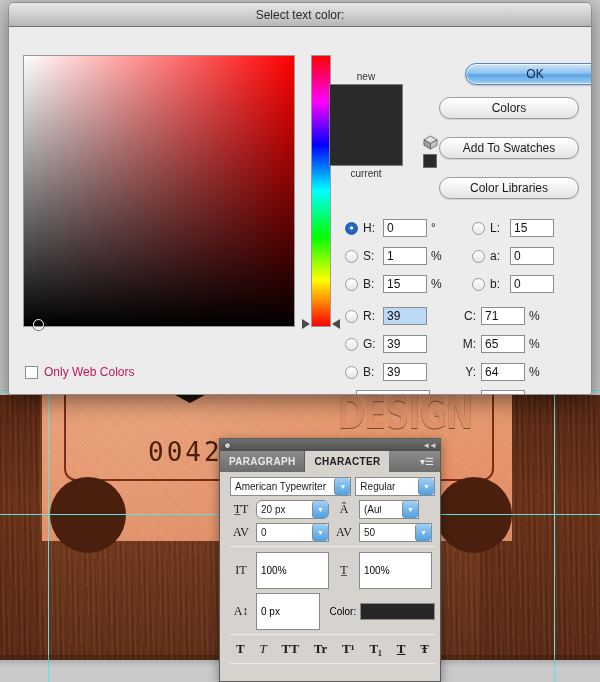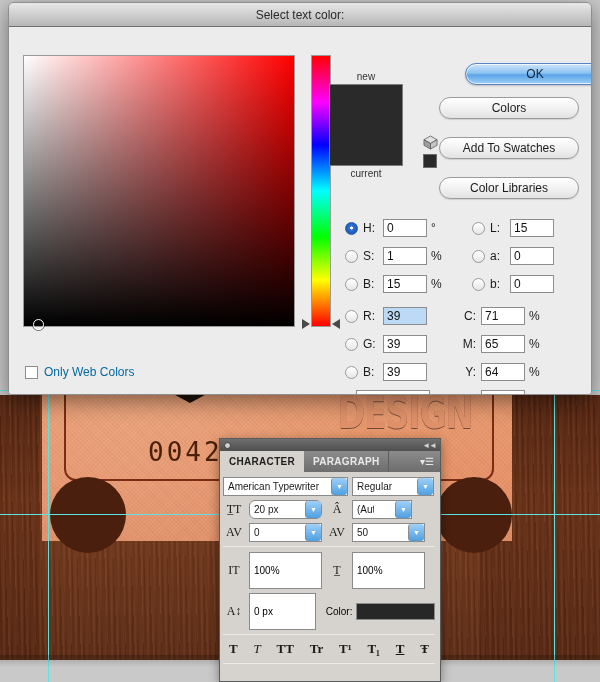--- a/index.html
+++ b/index.html
@@ -191,21 +191,21 @@
   .finput {
     width: 44px; height: 18px; border: 1px solid #8d8d8d; background: #fff;
     font-size: 12px; line-height: 16px; padding: 0 3px; color: #111;
   }
   .finput.sel { background: #bcd9f5; }
   .funit { margin-left: 4px; width: 12px; }
 
   #hex-row { position: absolute; left: 334px; top: 363px; display: flex; align-items: center; font-size: 12px; }
   #hex-input { width: 74px; height: 18px; border: 1px solid #8d8d8d; background: #fff; font-size: 12px; line-height: 16px; padding: 0 3px; margin-left: 6px; }
 
-  #webcolors-row { position: absolute; left: 16px; top: 338px; display: flex; align-items: center; font-size: 12px; color: #0369a1; }
+  #webcolors-row { position: absolute; left: 16px; top: 338px; display: flex; align-items: center; font-size: 12px; color: #be185d; }
   #webcolors-box { width: 13px; height: 13px; border: 1px solid #8d8d8d; background: #fff; margin-right: 6px; }
 
   
   #char-panel {
     position: absolute; left: 219px; top: 438px; width: 222px; height: 244px;
     background: #d6d2cd; border: 1px solid #5a5a5a;
     box-shadow: 0 3px 10px rgba(0,0,0,0.4);
     overflow: hidden;
   }
   #char-grip {
@@ -219,21 +219,21 @@
     background: linear-gradient(180deg, #8b8b8b, #6d6d6d);
   }
   .ctab {
     display: flex; align-items: center; padding: 0 9px;
     font-size: 10px; font-weight: bold; letter-spacing: 0.3px;
   }
   .ctab.active { background: #d6d2cd; color: #1e1e1e; }
   .ctab.inactive { color: #eaeaea; border-right: 1px solid #5d5d5d; }
   #char-menu { margin-left: auto; display: flex; align-items: center; padding-right: 6px; color: #e8e8e8; font-size: 10px; }
 
-  #char-content { padding: 5px 5px 0 3px; }
+  #char-content { padding: 5px 5px 0 10px; }
   .crow { display: flex; align-items: center; margin-bottom: 4px; gap: 4px; }
   .cfield {
     display: flex; align-items: center; height: 19px;
     border: 1px solid #8a8a8a; background: #fff;
   }
   .cfield .val { font-size: 10px; padding: 0 4px; color: #1a1a1a; white-space: nowrap; overflow: hidden; }
   .cdrop {
     width: 16px; height: 17px; margin-left: auto; flex: 0 0 auto;
     background: linear-gradient(180deg, #9fd0f7, #4f9fe0);
     border-left: 1px solid #8a8a8a;
@@ -422,25 +422,25 @@
   </div>
 
   <div id="char-panel">
 
     <div id="char-grip">
       <span class="grip-dot"></span>
       <span class="grip-collapse">◄◄</span>
     </div>
 
     <div id="char-tabs">
+      <div class="ctab inactive">
+        <span>PARAGRAPH</span>
+      </div>
       <div class="ctab active">
         <span>CHARACTER</span>
-      </div>
-      <div class="ctab inactive">
-        <span>PARAGRAPH</span>
       </div>
       <div id="char-menu">▾☰</div>
     </div>
 
     <div id="char-content">
 
       <div class="crow">
         <div class="cfield" style="width:125px;">
           <span class="val">American Typewriter</span>
           <span class="cdrop rounded">▼</span>

